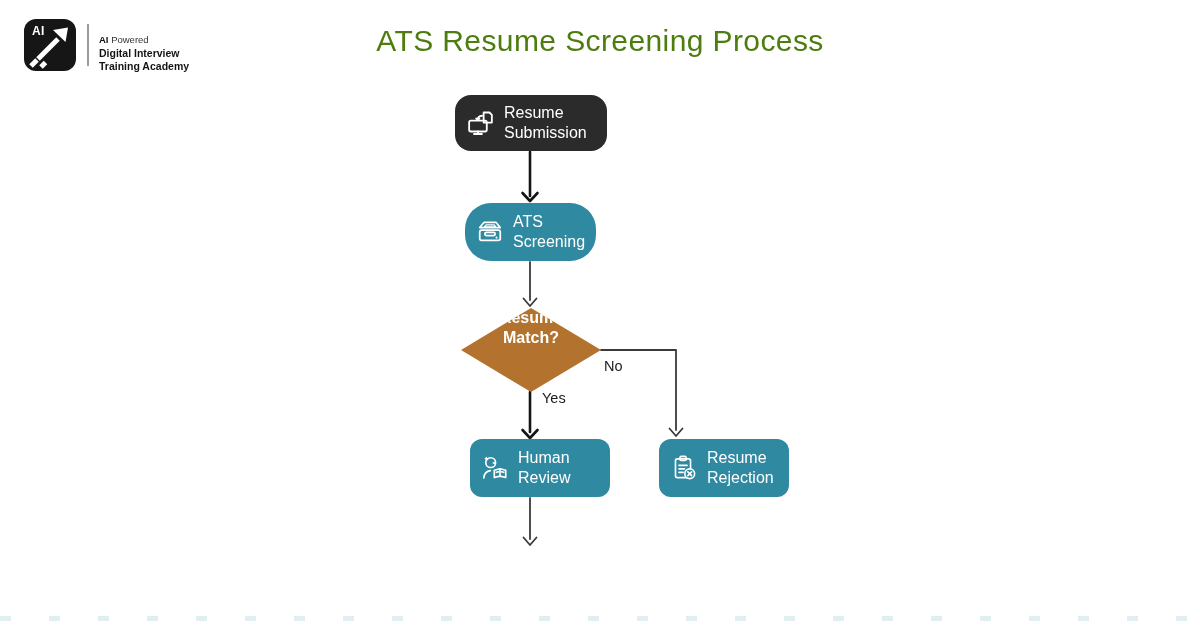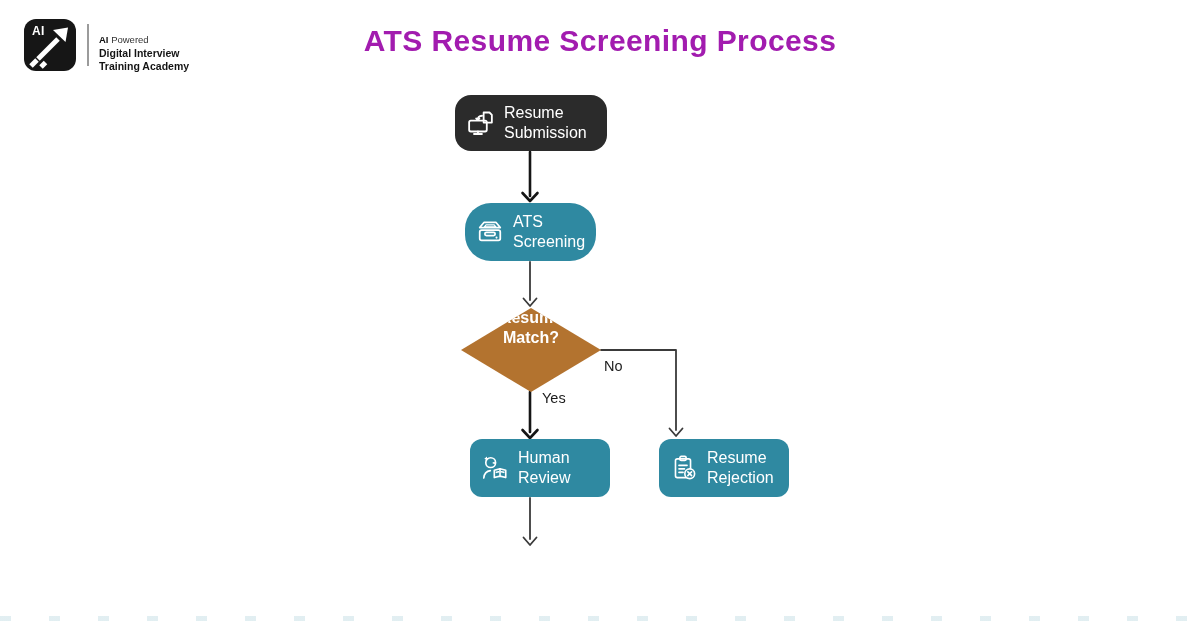--- a/index.html
+++ b/index.html
@@ -27,21 +27,21 @@
   .logo-mark svg{position:absolute;inset:0;}
   .brand-divider{width:2px;height:42px;background:#9b9b9b;margin:5px 10px 0 11px;}
   .brand-lines{padding-top:4px;line-height:1.32;color:#1c1c1c;margin-top:11px;}
   .brand-line1{font-size:9.5px;color:#333;}
   .brand-line1 b{color:#111;}
   .brand-line2,.brand-line3{font-size:10.5px;font-weight:bold;color:#141414;}
 
   
   .page-title{
     position:absolute;left:0;right:0;top:24px;text-align:center;
-    font-size:30px;font-weight:bold;color:#a21caf;letter-spacing:.4px;
+    font-size:30px;font-weight:normal;color:#4d7c0f;letter-spacing:.4px;
   }
 
   
   .node{
     position:absolute;display:flex;align-items:center;gap:9px;
     color:#fff;border-radius:12px;padding-left:11px;
   }
   .node .icon{flex:0 0 auto;display:flex;}
   .node .label{font-size:16px;line-height:1.22;}
   .n-start{left:455px;top:95px;width:152px;height:56px;background:var(--dark);border-radius:16px;}

